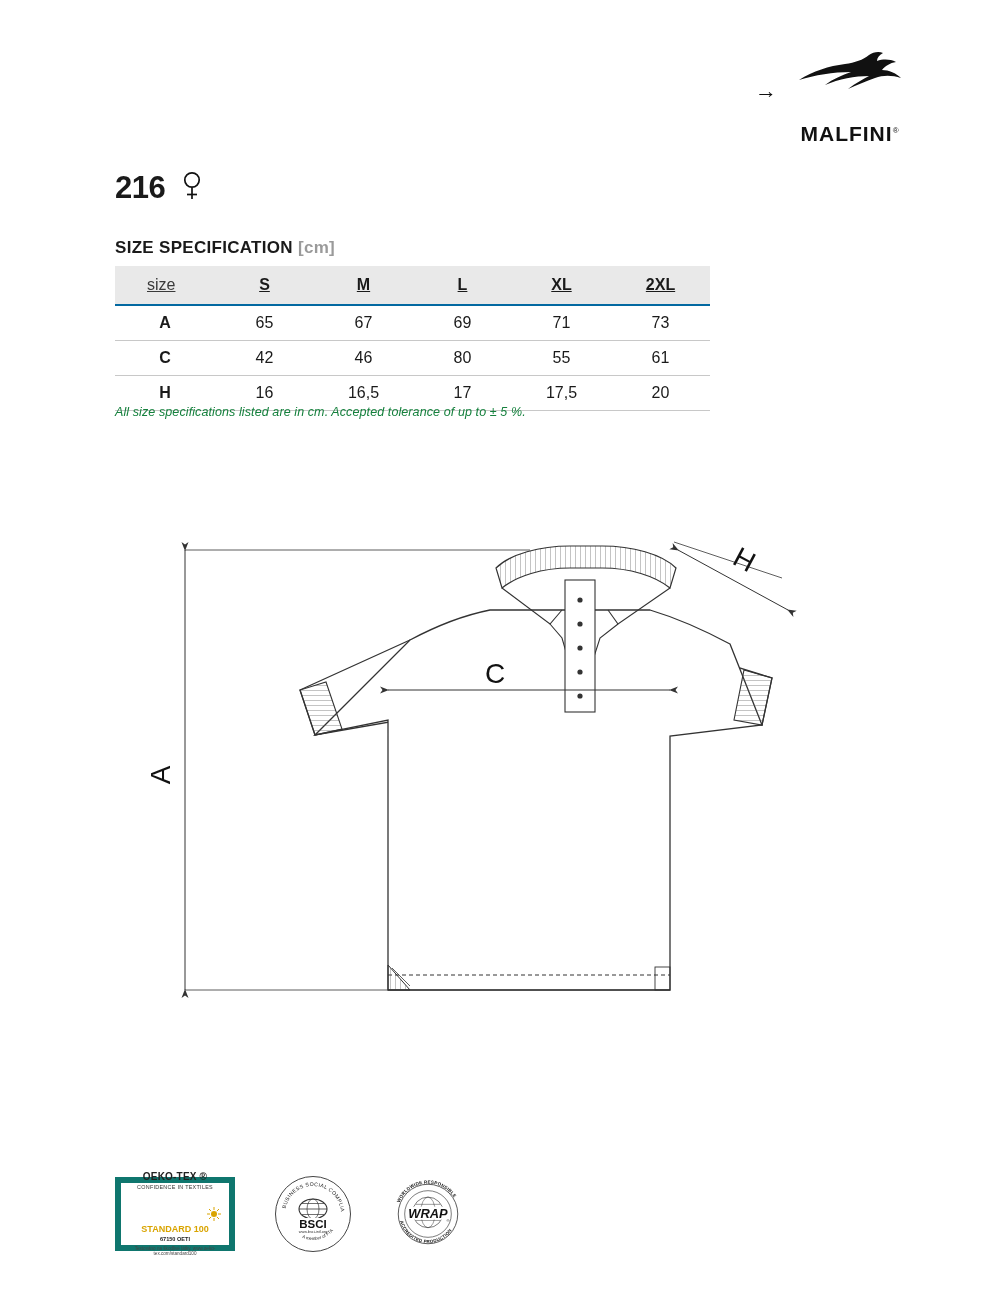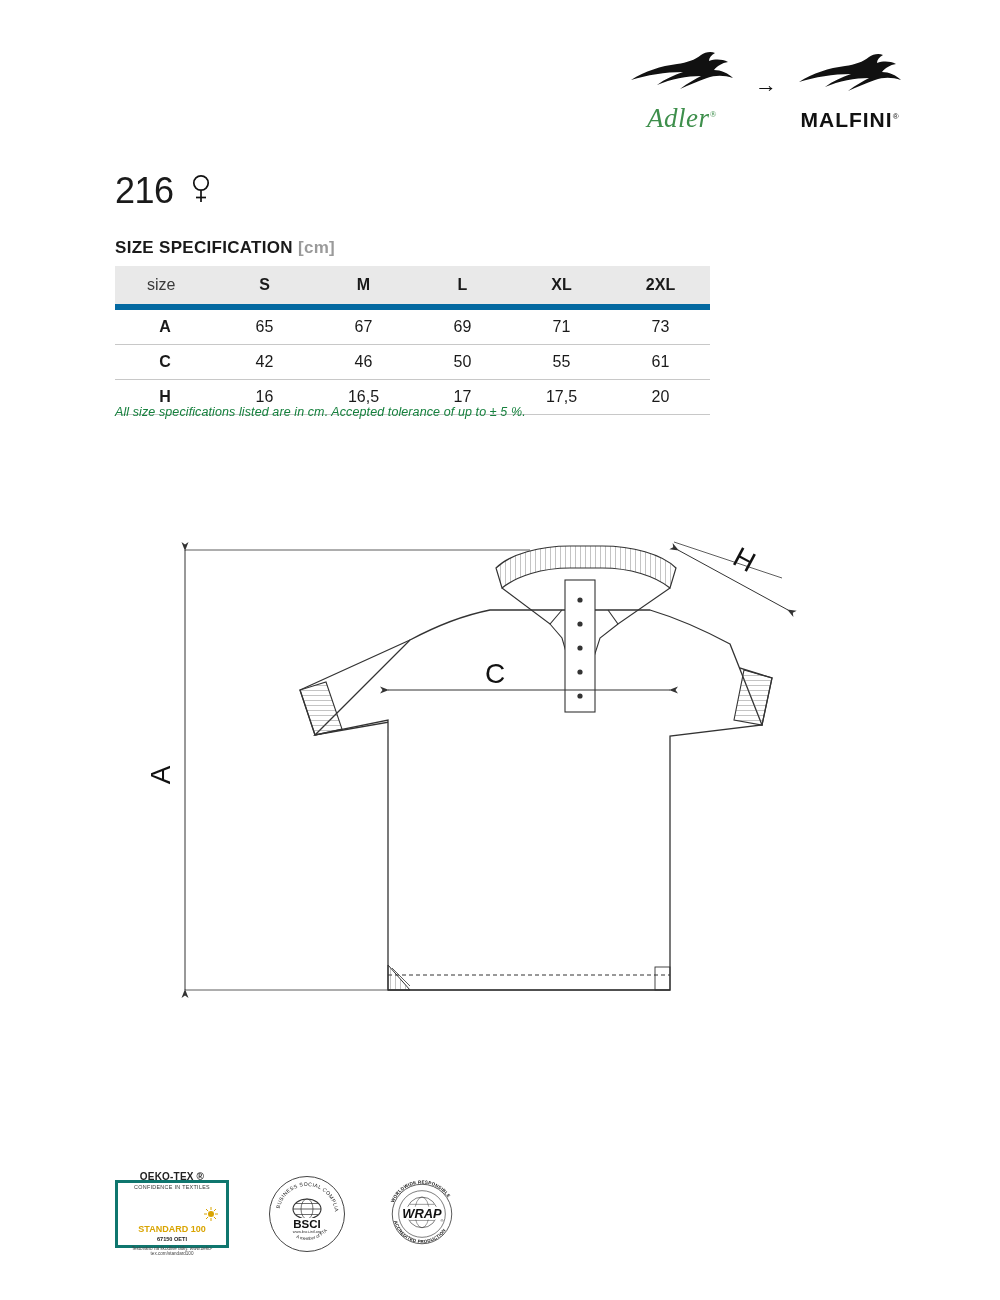--- a/index.html
+++ b/index.html
@@ -48,40 +48,40 @@
   .adler-word sup {
     font-size: 9px;
     vertical-align: super;
   }
   .malfini-word {
     font-family: "Liberation Sans", sans-serif;
     font-weight: bold;
     font-size: 21px;
     letter-spacing: 1px;
     color: #111;
-    margin-top: 1px;
+    margin-top: 17px;
   }
   .malfini-word sup {
     font-size: 8px;
     vertical-align: super;
     font-weight: normal;
   }
 
   
   .title-row {
     position: absolute;
     top: 170px;
     left: 115px;
     display: flex;
     align-items: center;
     gap: 14px;
   }
   .title-code {
-    font-size: 36px;
-    font-weight: normal;
+    font-size: 31px;
+    font-weight: bold;
     letter-spacing: -0.5px;
   }
   .title-name {
     font-size: 27px;
     font-weight: bold;
     letter-spacing: -0.2px;
   }
   .gender-icon {
     margin-left: 2px;
     display: inline-block;
@@ -111,22 +111,23 @@
   }
   table.size-table th,
   table.size-table td {
     text-align: center;
     padding: 8px 0 8px 0;
     border-bottom: 1px solid #c8c8c8;
   }
   table.size-table thead th {
     background: #e9e9e9;
     font-weight: bold;
-    border-bottom: 6px solid #0369a1;
+    border-bottom: 2px solid #0369a1;
     height: 22px;
+    text-decoration: underline;
   }
   table.size-table thead th.head-size {
     font-weight: normal;
     color: #3a3a3a;
     text-align: left;
     padding-left: 32px;
   }
   table.size-table tbody td.row-label {
     font-weight: bold;
     text-align: center;
@@ -157,21 +158,21 @@
   
   .certs {
     position: absolute;
     bottom: 48px;
     left: 115px;
     display: flex;
     align-items: center;
     gap: 40px;
   }
   .cert-oeko {
-    border: 3px solid #0f766e;
+    border: 6px solid #0f766e;
     width: 108px;
     height: 62px;
     display: flex;
     flex-direction: column;
     align-items: center;
     justify-content: center;
     font-size: 8px;
     line-height: 1.25;
     text-align: center;
     color: #222;
@@ -211,26 +212,20 @@
     display: flex;
     align-items: center;
     justify-content: center;
   }
 </style>
 </head>
 <body>
 
 <div class="brand-header">
 
-  <div class="brand-block">
-    <svg width="110" height="55" viewBox="0 0 110 55">
-      <path fill="#111111" d="M4 30 C18 21, 34 16, 50 14 C60 12.5, 68 10, 74 5 C78 2, 84 1, 88 3 C84 5, 82 8, 82 11 C88 9, 95 9, 101 12 C95 13, 90 16, 87 20 C94 20, 101 23, 106 28 C97 25, 88 25, 80 28 C71 31, 62 35, 53 39 C61 33, 68 29, 74 26 C60 26, 44 29, 30 35 C38 29, 47 25, 56 22 C38 22, 20 25, 4 30 Z"></path>
-    </svg>
-    <div class="adler-word"><span>Adler</span><sup>®</sup></div>
-  </div>
 
   <div class="brand-arrow">→</div>
 
   <div class="brand-block">
     <svg width="110" height="55" viewBox="0 0 110 55">
       <path fill="#111111" d="M4 30 C18 21, 34 16, 50 14 C60 12.5, 68 10, 74 5 C78 2, 84 1, 88 3 C84 5, 82 8, 82 11 C88 9, 95 9, 101 12 C95 13, 90 16, 87 20 C94 20, 101 23, 106 28 C97 25, 88 25, 80 28 C71 31, 62 35, 53 39 C61 33, 68 29, 74 26 C60 26, 44 29, 30 35 C38 29, 47 25, 56 22 C38 22, 20 25, 4 30 Z"></path>
     </svg>
     <div class="malfini-word"><span>MALFINI</span><sup>®</sup></div>
   </div>
 </div>
@@ -275,21 +270,21 @@
       <td>65</td>
       <td>67</td>
       <td>69</td>
       <td>71</td>
       <td>73</td>
     </tr>
     <tr>
       <td class="row-label">C</td>
       <td>42</td>
       <td>46</td>
-      <td>50</td>
+      <td>80</td>
       <td>55</td>
       <td>61</td>
     </tr>
     <tr>
       <td class="row-label">H</td>
       <td>16</td>
       <td>16,5</td>
       <td>17</td>
       <td>17,5</td>
       <td>20</td>

